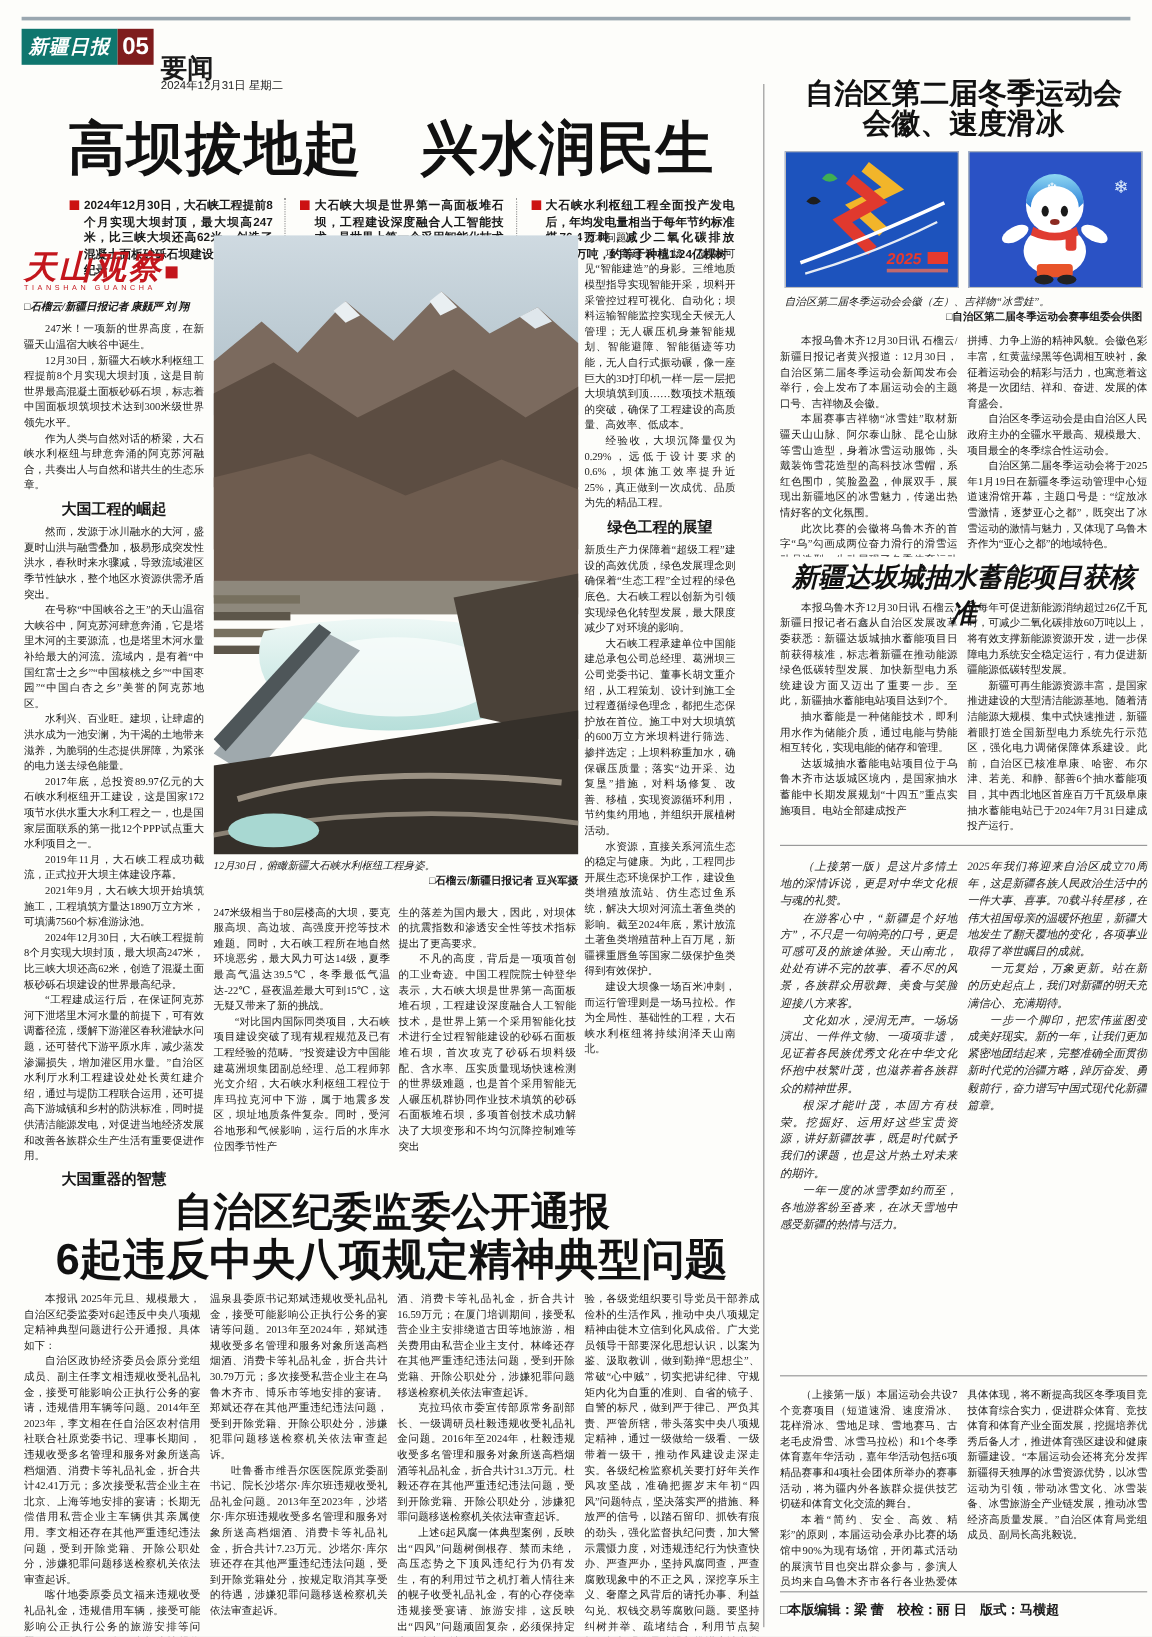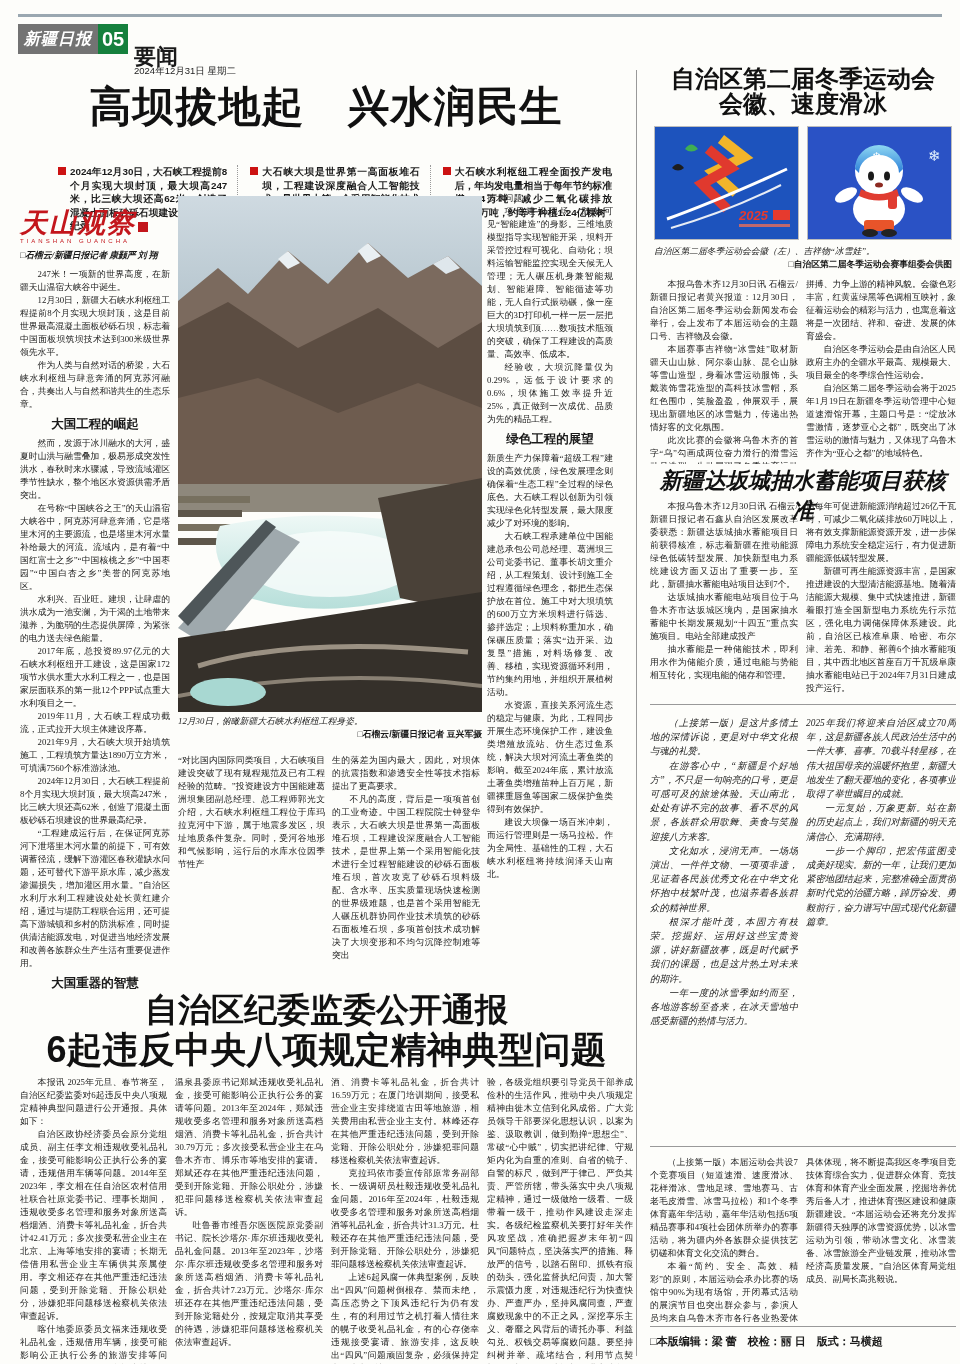--- a/index.html
+++ b/index.html
@@ -4,29 +4,29 @@
 <style>
   html,body{margin:0;padding:0;background:#e8e8e4;}
   .page{position:relative;width:960px;height:1364px;margin:0 auto;background:#fdfdfa;overflow:hidden;
         font-family:"Liberation Serif","DejaVu Serif",serif;color:#1a1a1a;}
   .abs{position:absolute;}
   .sans{font-family:"Liberation Sans","DejaVu Sans",sans-serif;}
   .kai{font-style:italic;}
   
   .toprule{left:18px;top:14px;width:924px;height:3px;background:#9aa7b0;}
   .masthead{left:18px;top:24px;display:flex;align-items:stretch;height:30px;}
-  .logo-box{width:80px;background:#737373;color:#fff;display:flex;align-items:center;justify-content:center;
+  .logo-box{width:80px;background:#0f766e;color:#fff;display:flex;align-items:center;justify-content:center;
             font-weight:bold;font-style:italic;font-size:16px;letter-spacing:1px;}
-  .pagenum{width:30px;background:#15803d;color:#fff;display:flex;align-items:center;justify-content:center;
+  .pagenum{width:30px;background:#7f1d1d;color:#fff;display:flex;align-items:center;justify-content:center;
            font-size:20px;font-weight:bold;}
   .secwrap{margin-left:6px;display:flex;flex-direction:column;justify-content:space-between;}
   .secname{font-size:22px;font-weight:bold;line-height:17px;margin-top:24px;}
   .secdate{font-size:9.5px;color:#222;}
   
-  .main-headline{left:20px;top:84px;width:612px;text-align:center;font-size:42px;font-weight:bold;
+  .main-headline{left:20px;top:99px;width:612px;text-align:center;font-size:48px;font-weight:bold;
                  letter-spacing:1px;color:#111;line-height:1.1;}
   .bullets{left:46px;top:165px;width:576px;display:flex;}
   .bullet{flex:1;padding:0 10px 0 12px;position:relative;font-size:9.8px;font-weight:bold;
           line-height:13.5px;text-align:justify;}
   .bullet+.bullet{border-left:1px dotted #9a9a9a;}
   .bullet .txt{display:block;padding-left:12px;position:relative;}
   .sq{position:absolute;left:0;top:2px;width:8px;height:8px;background:#cc1212;}
   
   .ts-logo{left:20px;top:208px;width:152px;color:#c3161c;}
   .ts-main{font-size:27px;font-weight:bold;font-style:italic;letter-spacing:2px;line-height:30px;}
@@ -168,20 +168,21 @@
       <ellipse cx="50" cy="496" rx="38" ry="14" fill="#a8d8d2"></ellipse>
     </svg>
   </div>
 
   <div class="abs capwrap">
     <div class="cap kai">12月30日，俯瞰新疆大石峡水利枢纽工程身姿。</div>
     <div class="credit sans">□石榴云/新疆日报记者 豆兴军摄</div>
   </div>
 
   <div class="abs col c2 nf">
+      <p>247米级相当于80层楼高的大坝，要克服高坝、高边坡、高强度开挖等技术难题。同时，大石峡工程所在地自然环境恶劣，最大风力可达14级，夏季最高气温达39.5℃，冬季最低气温达-22℃，昼夜温差最大可到15℃，这无疑又带来了新的挑战。</p>
       <p>“对比国内国际同类项目，大石峡项目建设突破了现有规程规范及已有工程经验的范畴。”投资建设方中国能建葛洲坝集团副总经理、总工程师郭光文介绍，大石峡水利枢纽工程位于库玛拉克河中下游，属于地震多发区，坝址地质条件复杂。同时，受河谷地形和气候影响，运行后的水库水位因季节性产</p>
     </div>
   <div class="abs col c3 nf">
       <p>生的落差为国内最大，因此，对坝体的抗震指数和渗透安全性等技术指标提出了更高要求。</p>
       <p>不凡的高度，背后是一项项首创的工业奇迹。中国工程院院士钟登华表示，大石峡大坝是世界第一高面板堆石坝，工程建设深度融合人工智能技术，是世界上第一个采用智能化技术进行全过程智能建设的砂砾石面板堆石坝，首次攻克了砂砾石坝料级配、含水率、压实质量现场快速检测的世界级难题，也是首个采用智能无人碾压机群协同作业技术填筑的砂砾石面板堆石坝，多项首创技术成功解决了大坝变形和不均匀沉降控制难等突出</p>
     </div>
 
   <div class="abs col c4 nf">
     <div class="nf">
         <p>技术问题。</p>
@@ -259,22 +260,22 @@
     </div>
   <div class="abs col rcol2 wgc nf">
       <p>拼搏、力争上游的精神风貌。会徽色彩丰富，红黄蓝绿黑等色调相互映衬，象征着运动会的精彩与活力，也寓意着这将是一次团结、祥和、奋进、发展的体育盛会。</p>
       <p>自治区冬季运动会是由自治区人民政府主办的全疆水平最高、规模最大、项目最全的冬季综合性运动会。</p>
       <p>自治区第二届冬季运动会将于2025年1月19日在新疆冬季运动管理中心短道速滑馆开幕，主题口号是：“绽放冰雪激情，逐梦亚心之都”，既突出了冰雪运动的激情与魅力，又体现了乌鲁木齐作为“亚心之都”的地域特色。</p>
     </div>
 
   <div class="abs ps-headline sans">新疆达坂城抽水蓄能项目获核准</div>
   <div class="abs col rcol1 psc">
       <p>本报乌鲁木齐12月30日讯 石榴云/新疆日报记者石鑫从自治区发展改革委获悉：新疆达坂城抽水蓄能项目日前获得核准，标志着新疆在推动能源绿色低碳转型发展、加快新型电力系统建设方面又迈出了重要一步。至此，新疆抽水蓄能电站项目达到7个。</p>
+      <p>抽水蓄能是一种储能技术，即利用水作为储能介质，通过电能与势能相互转化，实现电能的储存和管理。</p>
       <p>达坂城抽水蓄能电站项目位于乌鲁木齐市达坂城区境内，是国家抽水蓄能中长期发展规划“十四五”重点实施项目。电站全部建成投产</p>
-      <p>抽水蓄能是一种储能技术，即利用水作为储能介质，通过电能与势能相互转化，实现电能的储存和管理。</p>
     </div>
   <div class="abs col rcol2 psc nf">
       <p>后每年可促进新能源消纳超过26亿千瓦时，可减少二氧化碳排放60万吨以上，将有效支撑新能源资源开发，进一步保障电力系统安全稳定运行，有力促进新疆能源低碳转型发展。</p>
       <p>新疆可再生能源资源丰富，是国家推进建设的大型清洁能源基地。随着清洁能源大规模、集中式快速推进，新疆着眼打造全国新型电力系统先行示范区，强化电力调储保障体系建设。此前，自治区已核准阜康、哈密、布尔津、若羌、和静、鄯善6个抽水蓄能项目，其中西北地区首座百万千瓦级阜康抽水蓄能电站已于2024年7月31日建成投产运行。</p>
     </div>
 
   <div class="abs hrule" style="top:704px;"></div>
 
   <div class="abs col rcol1 ct1 kai kaicol">
       <p>（上接第一版）是这片多情土地的深情诉说，更是对中华文化根与魂的礼赞。</p>
@@ -300,21 +301,21 @@
     </div>
 
   <div class="abs hrule" style="top:1326px;"></div>
   <div class="abs credits sans">□本版编辑：梁 蕾　校检：丽 日　版式：马横超</div>
 
   <div class="abs dr-headline sans">
     <div class="dr-l1">自治区纪委监委公开通报</div>
     <div class="dr-l2">6起违反中央八项规定精神典型问题</div>
   </div>
   <div class="abs col d1">
-      <p>本报讯 2025年元旦、春节将至，自治区纪委监委对6起违反中央八项规定精神典型问题进行公开通报。具体如下：</p>
+      <p>本报讯 2025年元旦、规模最大，自治区纪委监委对6起违反中央八项规定精神典型问题进行公开通报。具体如下：</p>
       <p>自治区政协经济委员会原分党组成员、副主任李文相违规收受礼品礼金，接受可能影响公正执行公务的宴请，违规借用车辆等问题。2014年至2023年，李文相在任自治区农村信用社联合社原党委书记、理事长期间，违规收受多名管理和服务对象所送高档烟酒、消费卡等礼品礼金，折合共计42.41万元；多次接受私营企业主在北京、上海等地安排的宴请；长期无偿借用私营企业主车辆供其亲属使用。李文相还存在其他严重违纪违法问题，受到开除党籍、开除公职处分，涉嫌犯罪问题移送检察机关依法审查起诉。</p>
       <p>喀什地委原委员文福来违规收受礼品礼金，违规借用车辆，接受可能影响公正执行公务的旅游安排等问题。2013年至2022年，文福来违规收受多名管理和服务对象所送高档服装、首饰等礼品礼金，折合共计60.4万元；安排私营企业主提供车辆送其亲属从深圳返回喀什，相关费用由私营企业主承担；安排私营企业主为其亲属提供赴上</p>
     </div>
   <div class="abs col d2 nf">
       <p>温泉县委原书记郑斌违规收受礼品礼金，接受可能影响公正执行公务的宴请等问题。2013年至2024年，郑斌违规收受多名管理和服务对象所送高档烟酒、消费卡等礼品礼金，折合共计30.79万元；多次接受私营企业主在乌鲁木齐市、博乐市等地安排的宴请。郑斌还存在其他严重违纪违法问题，受到开除党籍、开除公职处分，涉嫌犯罪问题移送检察机关依法审查起诉。</p>
       <p>吐鲁番市维吾尔医医院原党委副书记、院长沙塔尔·库尔班违规收受礼品礼金问题。2013年至2023年，沙塔尔·库尔班违规收受多名管理和服务对象所送高档烟酒、消费卡等礼品礼金，折合共计7.23万元。沙塔尔·库尔班还存在其他严重违纪违法问题，受到开除党籍处分，按规定取消其享受的待遇，涉嫌犯罪问题移送检察机关依法审查起诉。</p>
     </div>
   <div class="abs col d3 nf">
       <p>酒、消费卡等礼品礼金，折合共计16.59万元；在厦门培训期间，接受私营企业主安排绕道古田等地旅游，相关费用由私营企业主支付。林峰还存在其他严重违纪违法问题，受到开除党籍、开除公职处分，涉嫌犯罪问题移送检察机关依法审查起诉。</p>
       <p>克拉玛依市委宣传部原常务副部长、一级调研员杜毅违规收受礼品礼金问题。2016年至2024年，杜毅违规收受多名管理和服务对象所送高档烟酒等礼品礼金，折合共计31.3万元。杜毅还存在其他严重违纪违法问题，受到开除党籍、开除公职处分，涉嫌犯罪问题移送检察机关依法审查起诉。</p>

